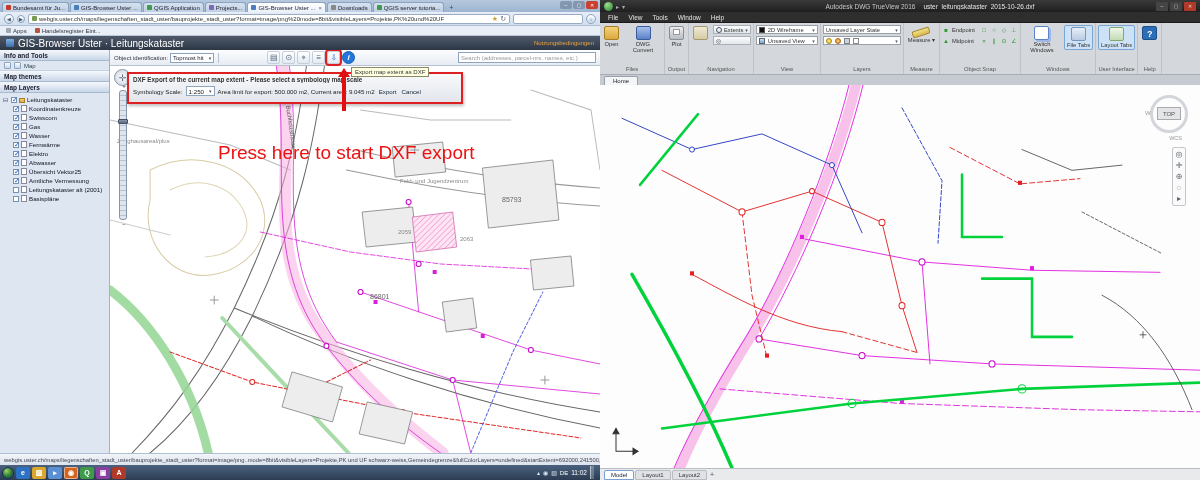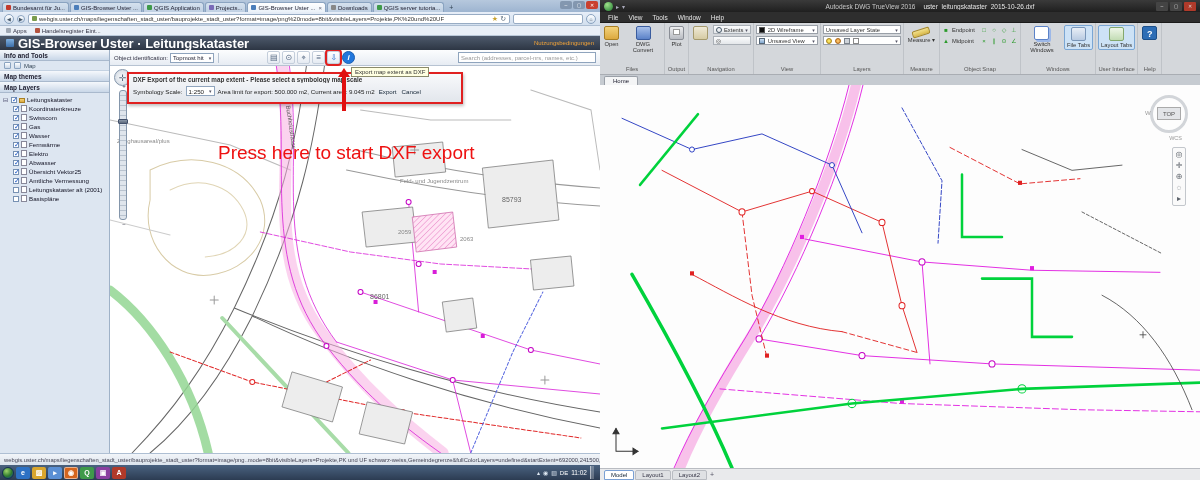--- a/index.html
+++ b/index.html
@@ -27,21 +27,21 @@
   .url-text{font-size:6px;color:#333;white-space:nowrap;overflow:hidden;flex:1;}
   .star{font-size:7px;color:#c8a12d;flex:none;}
   .reload{font-size:7px;color:#567;flex:none;}
   .ff-search{width:70px;height:10px;background:#fff;border:1px solid #98acc4;border-radius:2px;flex:none;}
 
   .ff-bookmarks{height:10px;background:#e9eff7;display:flex;align-items:center;gap:8px;padding:0 6px;border-bottom:1px solid #bac8d8;}
   .bm{display:flex;align-items:center;gap:2px;font-size:6px;color:#334;}
 
   .gis-header{height:14px;background:linear-gradient(#4e5a6c,#2d3644);color:#fff;display:flex;align-items:center;gap:4px;padding:0 6px;}
   .gis-logo{width:8px;height:8px;background:linear-gradient(#7fb0e0,#3c6ea8);border-radius:1px;flex:none;}
-  .gis-title{font-size:13px;font-weight:bold;}
+  .gis-title{font-size:10px;font-weight:normal;}
   .gis-header .hlink{margin-left:auto;color:#f0a238;font-size:6px;}
 
   .gis-body{position:absolute;top:50px;left:0;right:0;bottom:27px;display:flex;}
   .gis-sidebar{width:110px;background:#dde6f1;border-right:1px solid #9fb2c8;flex:none;display:flex;flex-direction:column;}
   .side-header{height:11px;background:linear-gradient(#f5f8fc,#c9d7e8);border-bottom:1px solid #a9b9cd;font-size:6.5px;font-weight:bold;color:#223;display:flex;align-items:center;padding:0 4px;flex:none;}
   .side-iconrow{height:10px;display:flex;align-items:center;gap:3px;padding:0 4px;font-size:6px;color:#345;border-bottom:1px solid #c4d2e2;flex:none;}
   .side-ic{width:7px;height:7px;background:linear-gradient(#fff,#c9d7e8);border:1px solid #8aa3c0;border-radius:1px;display:inline-block;}
   .tree{padding:2px 0;overflow:hidden;}
   .tree-row{display:flex;align-items:center;gap:2px;height:9px;font-size:6.2px;color:#112;padding-left:3px;white-space:nowrap;overflow:hidden;}
   .tree-row.child{padding-left:13px;}

